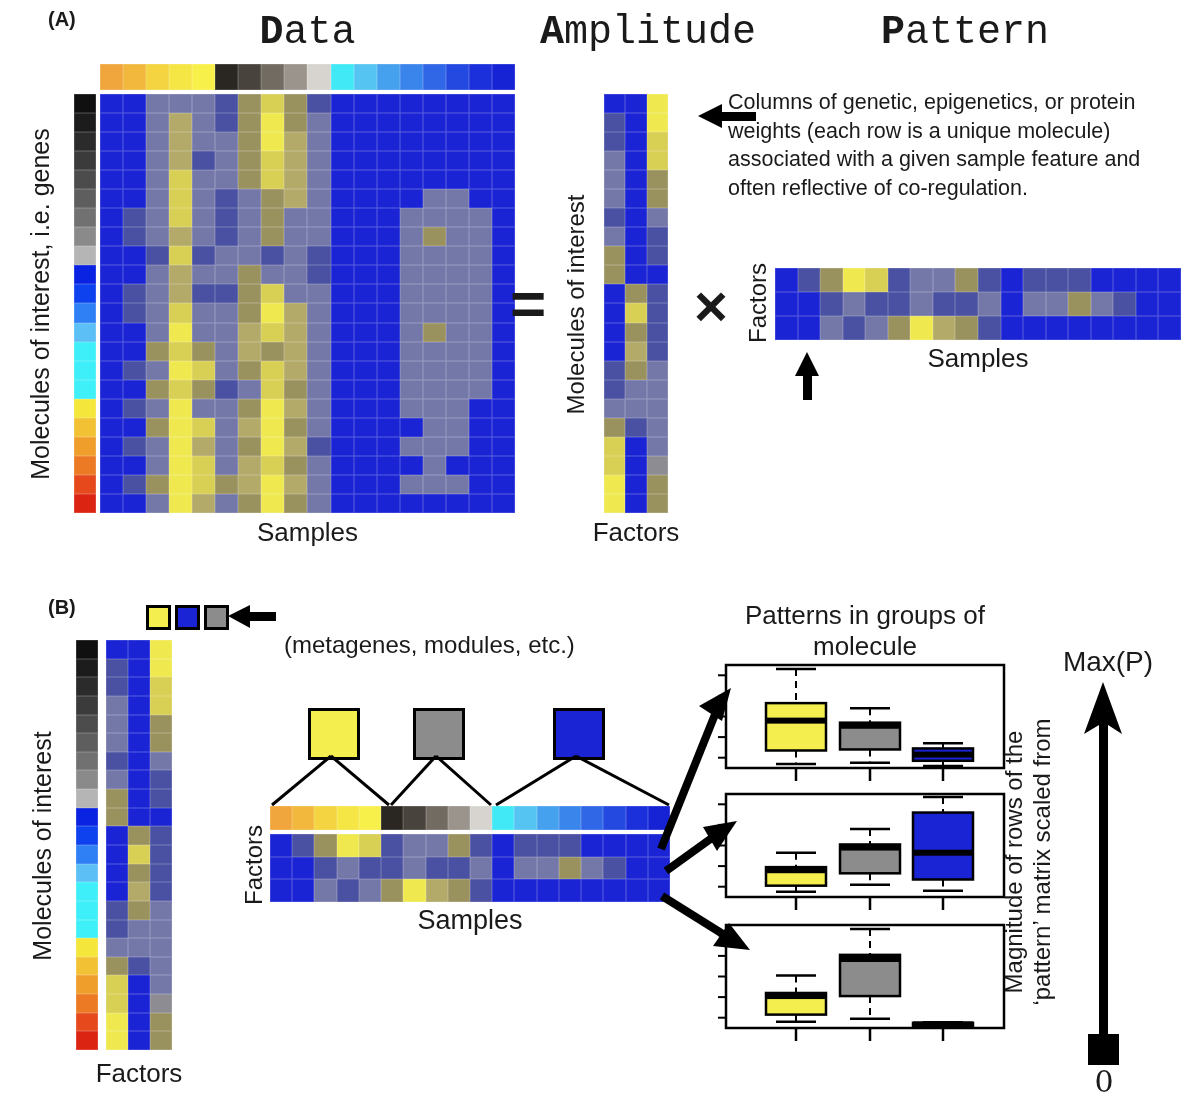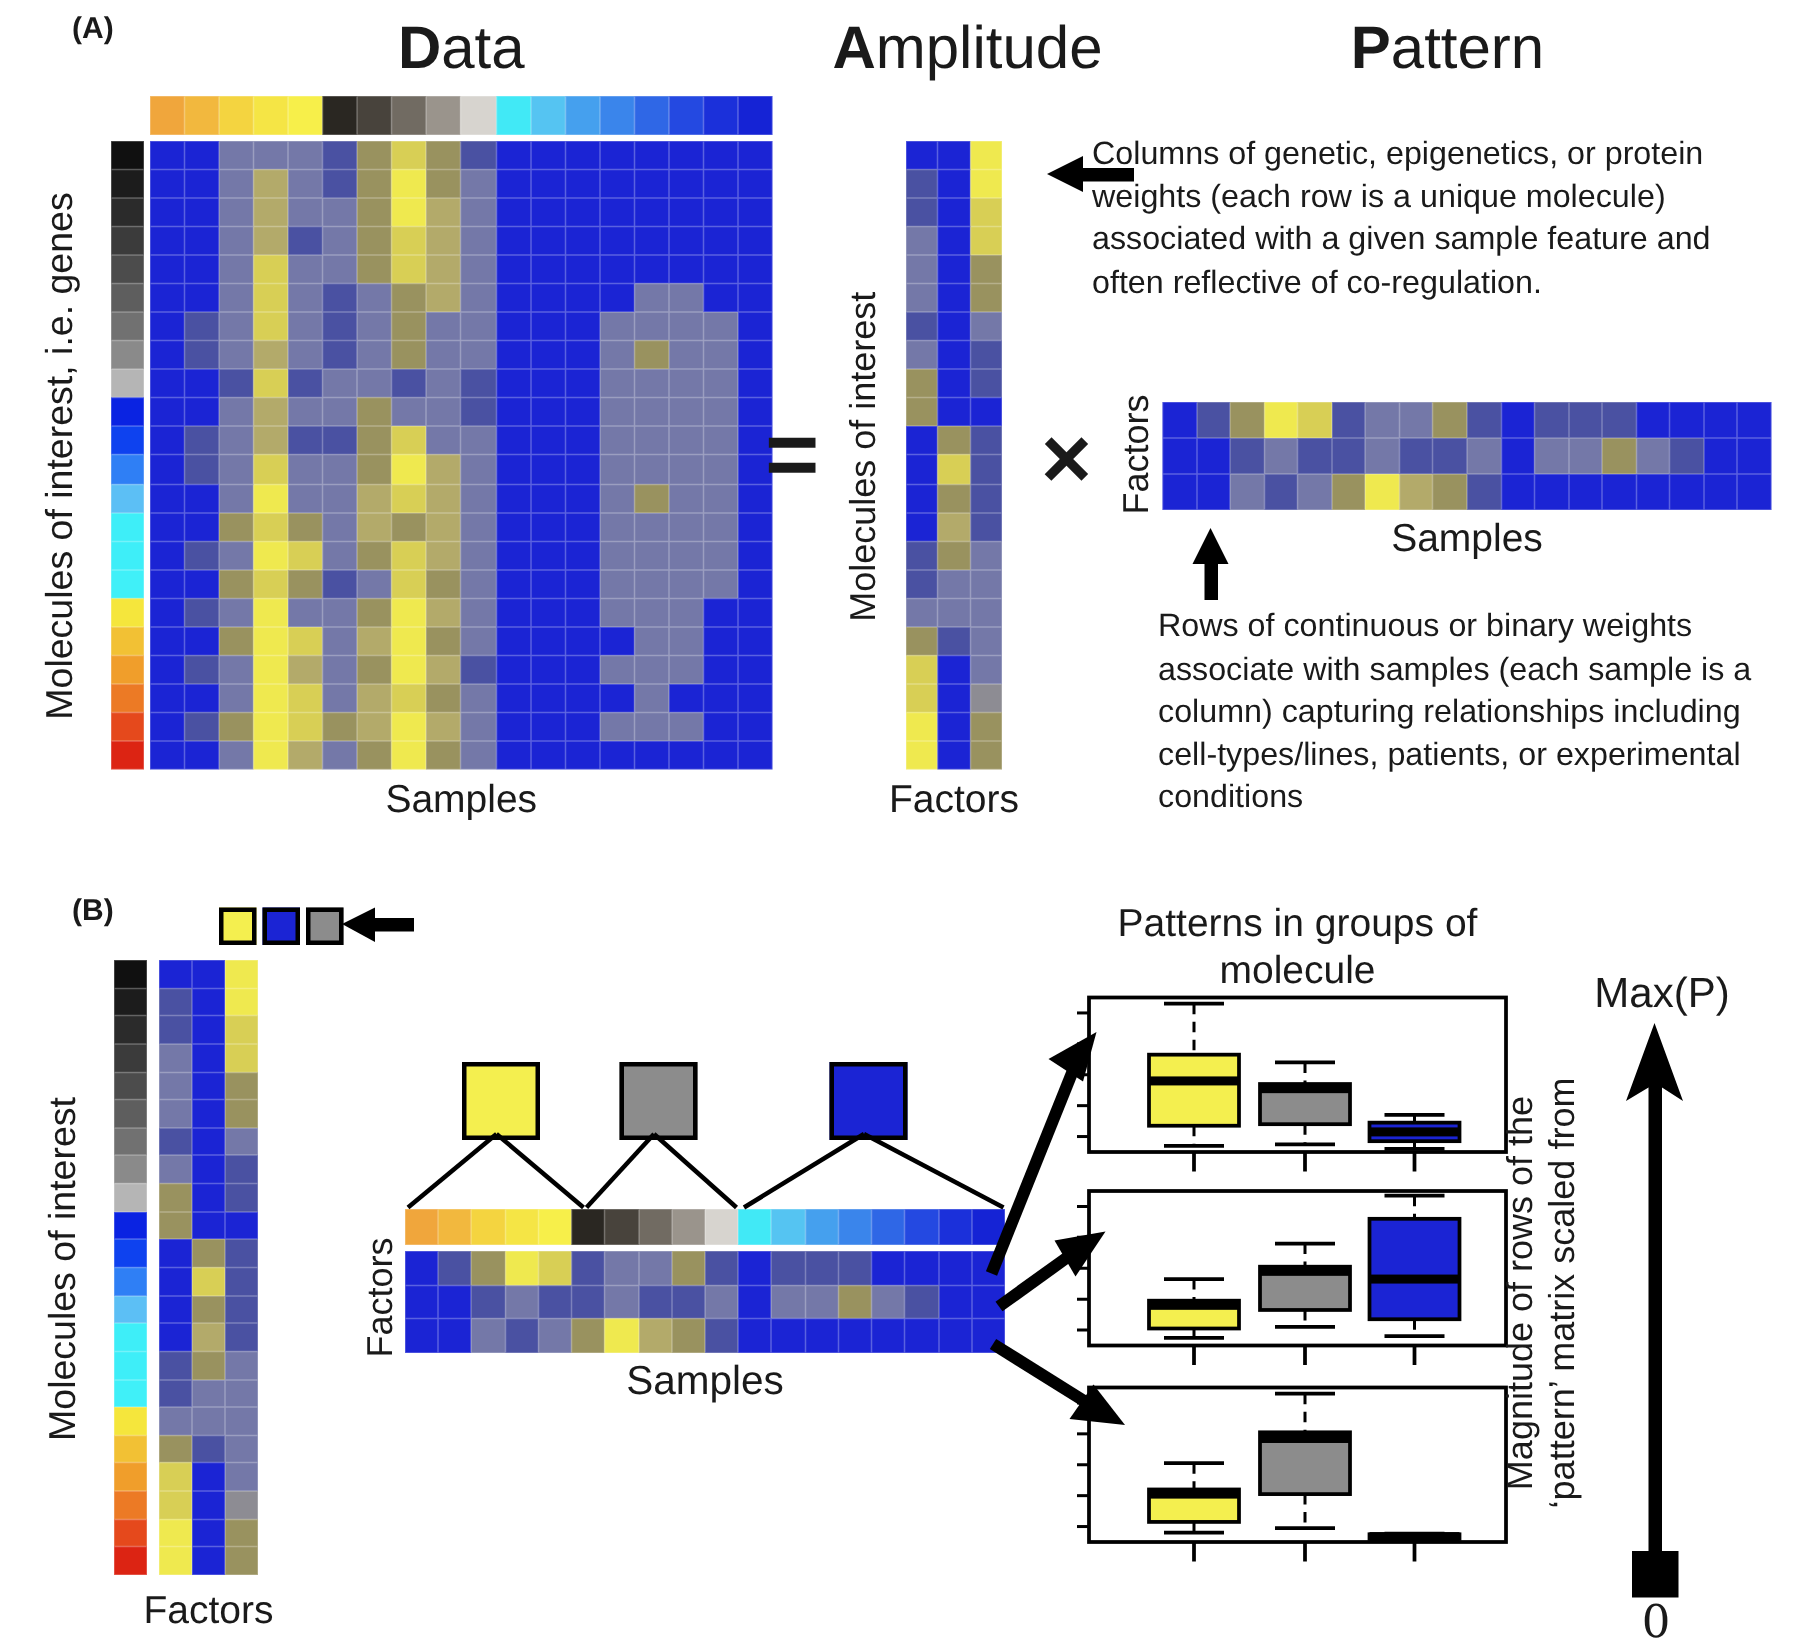--- a/index.html
+++ b/index.html
@@ -1,19 +1,19 @@
 <!DOCTYPE html>
 <html><head>
 <meta charset="utf-8">
 <style>
   html,body{margin:0;padding:0;background:#ffffff;}
   #fig{position:relative;width:1200px;height:1101px;background:#ffffff;
        font-family:"Liberation Sans",sans-serif;color:#1a1a1a;overflow:hidden;}
   .abs{position:absolute;}
-  .title{font-size:40px;font-weight:400;text-align:center;letter-spacing:0px;}
+  .title{font-size:40px;font-weight:400;text-align:center;letter-spacing:0px;font-family:Liberation Mono, monospace;}
   .title .cap{font-weight:800;}
   .panel-tag{font-size:20px;font-weight:700;}
   .axis-label{font-size:25px;text-align:center;}
   .rot{transform:rotate(-90deg);transform-origin:0 0;text-align:center;}
   .bodytext{font-size:21.5px;line-height:1.33;}
   .matrix{display:grid;gap:0;}
   .matrix .cell{box-shadow:inset 0 0 0 0.5px rgba(255,255,255,0.28);}
   .bigop{font-weight:700;}
   .sq{position:absolute;border:3px solid #000;}
   svg{display:block;}
@@ -603,25 +603,25 @@
       <div class="cell" style="background: rgb(27, 36, 212);"></div>
       <div class="cell" style="background: rgb(27, 36, 212);"></div>
       <div class="cell" style="background: rgb(27, 36, 212);"></div>
       <div class="cell" style="background: rgb(27, 36, 212);"></div>
       <div class="cell" style="background: rgb(27, 36, 212);"></div>
     </div>
   <div class="abs rot axis-label" style="left:744px;top:343px;width:77px;font-size:24px;">Factors</div>
   <div class="abs axis-label" style="left:775px;top:343px;width:406px;font-size:26px;">Samples</div>
 
   <div class="abs bodytext" style="left:728px;top:88px;width:414px;">Columns of genetic, epigenetics, or protein weights (each row is a unique molecule) associated with a given sample feature and often reflective of co-regulation.</div>
-  <div class="abs bodytext" style="left:772px;top:403px;width:428px;">Rows of continuous or binary weights associate with samples (each sample is a column) capturing relationships including cell-types/lines, patients, or experimental conditions</div>
 
   <div class="abs panel-tag" style="left:48px;top:596px;">(B)</div>
 
   <div id="legendSquares" class="abs" style="left:146px;top:605px;"><div style="display: inline-block; width: 19px; height: 19px; margin-right: 4px; border: 3px solid rgb(0, 0, 0); background: rgb(244, 239, 79); vertical-align: top;"></div><div style="display: inline-block; width: 19px; height: 19px; margin-right: 4px; border: 3px solid rgb(0, 0, 0); background: rgb(27, 36, 212); vertical-align: top;"></div><div style="display: inline-block; width: 19px; height: 19px; margin-right: 4px; border: 3px solid rgb(0, 0, 0); background: rgb(140, 140, 140); vertical-align: top;"></div></div>
+  <div class="abs bodytext" style="left:284px;top:629px;width:400px;font-size:24px;">(metagenes, modules, etc.)</div>
 
   <div id="geneBarB" class="abs matrix" style="left: 76px; top: 640px; width: 22px; height: 410px; grid-template-columns: repeat(1, 1fr); grid-template-rows: repeat(22, 1fr);">
       <div class="cell" style="background: rgb(16, 16, 16);"></div>
       <div class="cell" style="background: rgb(28, 28, 28);"></div>
       <div class="cell" style="background: rgb(43, 43, 43);"></div>
       <div class="cell" style="background: rgb(59, 59, 59);"></div>
       <div class="cell" style="background: rgb(76, 76, 76);"></div>
       <div class="cell" style="background: rgb(94, 94, 94);"></div>
       <div class="cell" style="background: rgb(113, 113, 113);"></div>
       <div class="cell" style="background: rgb(138, 138, 138);"></div>

